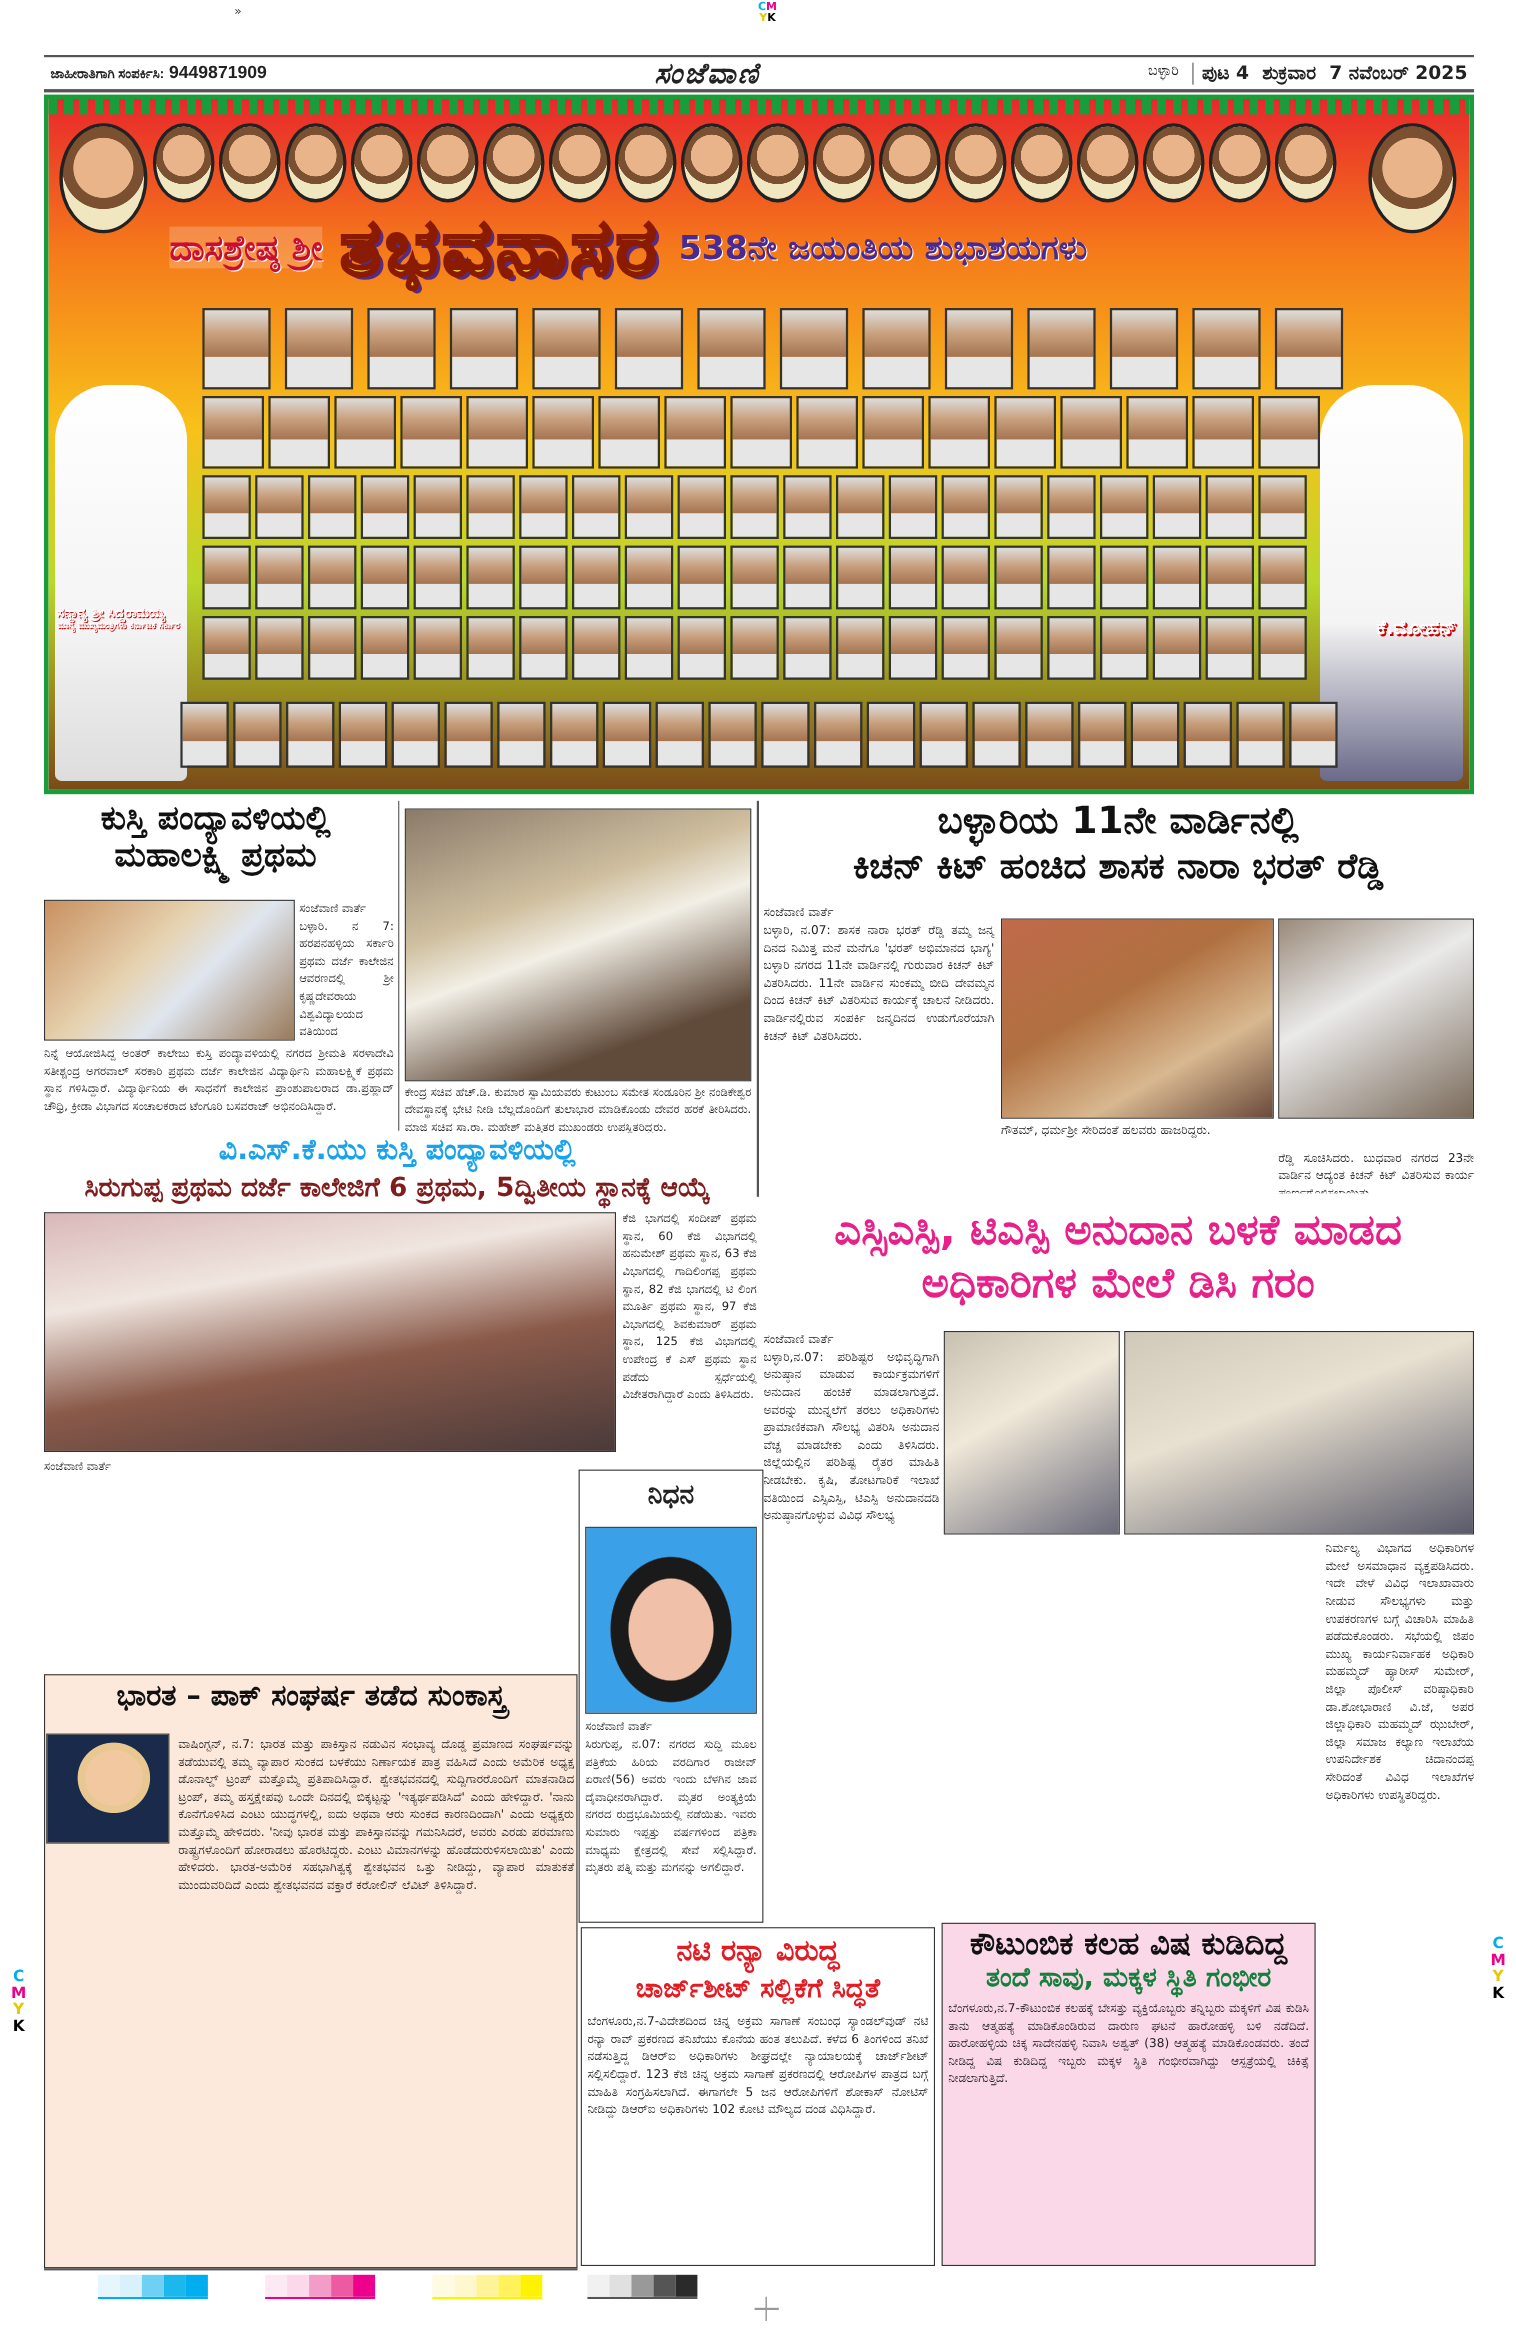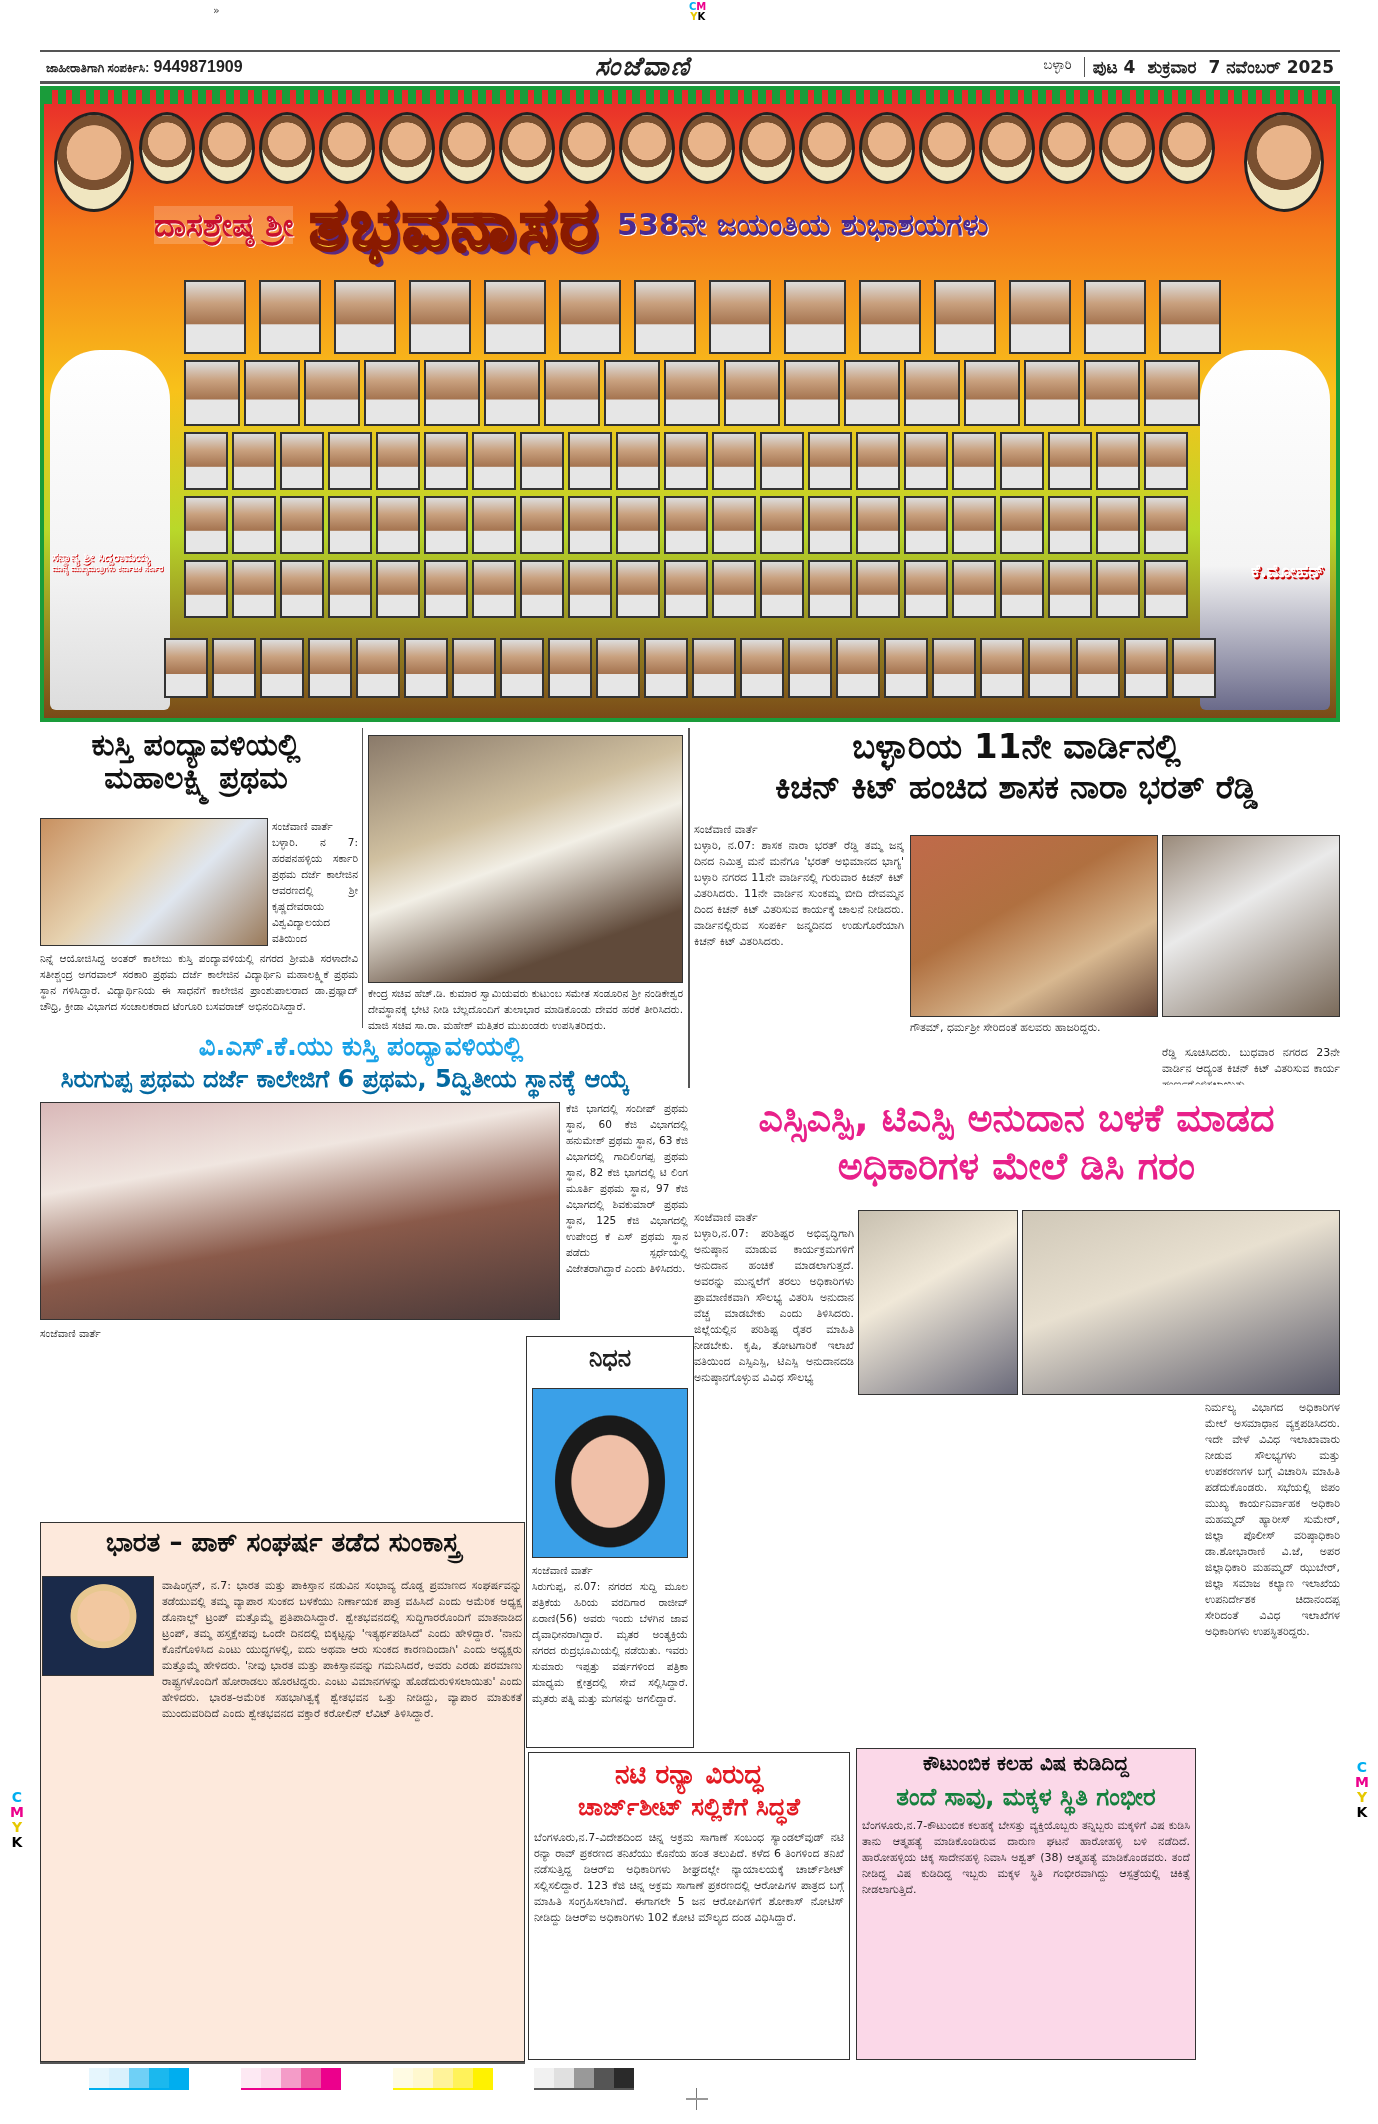--- a/index.html
+++ b/index.html
@@ -244,21 +244,21 @@
 <div class="txt" style="left:694px;top:822px;width:210px;height:260px">
   <div>ಸಂಜೆವಾಣಿ ವಾರ್ತೆ</div>
   <div>ಬಳ್ಳಾರಿ, ನ.07: ಶಾಸಕ ನಾರಾ ಭರತ್ ರೆಡ್ಡಿ ತಮ್ಮ ಜನ್ಮ ದಿನದ ನಿಮಿತ್ತ ಮನೆ ಮನೆಗೂ 'ಭರತ್ ಅಭಿಮಾನದ ಭಾಗ್ಯ' ಬಳ್ಳಾರಿ ನಗರದ 11ನೇ ವಾರ್ಡಿನಲ್ಲಿ ಗುರುವಾರ ಕಿಚನ್ ಕಿಟ್ ವಿತರಿಸಿದರು. 11ನೇ ವಾರ್ಡಿನ ಸುಂಕಮ್ಮ ಬೀದಿ ದೇವಮ್ಮನ ದಿಂದ ಕಿಚನ್ ಕಿಟ್ ವಿತರಿಸುವ ಕಾರ್ಯಕ್ಕೆ ಚಾಲನೆ ನೀಡಿದರು. ವಾರ್ಡಿನಲ್ಲಿರುವ ಸಂಪರ್ಕಿ ಜನ್ಮದಿನದ ಉಡುಗೊರೆಯಾಗಿ ಕಿಚನ್ ಕಿಟ್ ವಿತರಿಸಿದರು.</div>
 </div>
 <div class="photo" style="left:910px;top:835px;width:248px;height:182px;background:linear-gradient(150deg,#c06a4a,#b07040 40%,#d8b890 70%,#6a4a3a)"></div>
 <div class="photo" style="left:1162px;top:835px;width:178px;height:182px;background:linear-gradient(150deg,#9a8a7a,#eaeaea 40%,#7a6a5a)"></div>
 <div class="txt" style="left:910px;top:1020px;width:248px;height:60px">ಗೌತಮ್, ಧರ್ಮಶ್ರೀ ಸೇರಿದಂತೆ ಹಲವರು ಹಾಜರಿದ್ದರು.</div>
 <div class="txt" style="left:1162px;top:1045px;width:178px;height:40px">ರೆಡ್ಡಿ ಸೂಚಿಸಿದರು. ಬುಧವಾರ ನಗರದ 23ನೇ ವಾರ್ಡಿನ ಆದ್ಯಂತ ಕಿಚನ್ ಕಿಟ್ ವಿತರಿಸುವ ಕಾರ್ಯ ಪೂರ್ಣಗೊಳಿಸಲಾಯಿತು.</div>
 
 <div class="hl" style="left:36px;top:1032px;width:650px;font-size:26px;color:#1aa3e8">ವಿ.ಎಸ್.ಕೆ.ಯು ಕುಸ್ತಿ ಪಂದ್ಯಾವಳಿಯಲ್ಲಿ</div>
-<div class="hl" style="left:20px;top:1066px;width:650px;font-size:24px;color:#0369a1">ಸಿರುಗುಪ್ಪ ಪ್ರಥಮ ದರ್ಜೆ ಕಾಲೇಜಿಗೆ 6 ಪ್ರಥಮ, 5ದ್ವಿತೀಯ ಸ್ಥಾನಕ್ಕೆ ಆಯ್ಕೆ</div>
+<div class="hl" style="left:36px;top:1066px;width:650px;font-size:24px;color:#7f1d1d">ಸಿರುಗುಪ್ಪ ಪ್ರಥಮ ದರ್ಜೆ ಕಾಲೇಜಿಗೆ 6 ಪ್ರಥಮ, 5ದ್ವಿತೀಯ ಸ್ಥಾನಕ್ಕೆ ಆಯ್ಕೆ</div>
 <div class="photo" style="left:40px;top:1102px;width:520px;height:218px;background:linear-gradient(170deg,#d9b8b8,#f0e6e0 30%,#8a5a4a 60%,#4a3a3a)"></div>
 <div class="txt" style="left:566px;top:1100px;width:122px;height:300px;font-size:10.5px">ಕೆಜಿ ಭಾಗದಲ್ಲಿ ಸಂದೀಪ್ ಪ್ರಥಮ ಸ್ಥಾನ, 60 ಕೆಜಿ ವಿಭಾಗದಲ್ಲಿ ಹನುಮೇಶ್ ಪ್ರಥಮ ಸ್ಥಾನ, 63 ಕೆಜಿ ವಿಭಾಗದಲ್ಲಿ ಗಾದಿಲಿಂಗಪ್ಪ ಪ್ರಥಮ ಸ್ಥಾನ, 82 ಕೆಜಿ ಭಾಗದಲ್ಲಿ ಟಿ ಲಿಂಗ ಮೂರ್ತಿ ಪ್ರಥಮ ಸ್ಥಾನ, 97 ಕೆಜಿ ವಿಭಾಗದಲ್ಲಿ ಶಿವಕುಮಾರ್ ಪ್ರಥಮ ಸ್ಥಾನ, 125 ಕೆಜಿ ವಿಭಾಗದಲ್ಲಿ ಉಪೇಂದ್ರ ಕೆ ಎಸ್ ಪ್ರಥಮ ಸ್ಥಾನ ಪಡೆದು ಸ್ಪರ್ಧೆಯಲ್ಲಿ ವಿಜೇತರಾಗಿದ್ದಾರೆ ಎಂದು ತಿಳಿಸಿದರು.</div>
 <div class="txt" style="left:40px;top:1325px;width:150px;height:190px;font-size:10.5px">
   <div>ಸಂಜೆವಾಣಿ ವಾರ್ತೆ</div>
 </div>
 <div class="txt" style="left:196px;top:1325px;width:160px;height:190px;font-size:10.5px"></div>
 <div class="txt" style="left:362px;top:1325px;width:160px;height:190px;font-size:10.5px"></div>
 
 <div class="hl" style="left:694px;top:1098px;width:645px;font-size:38px;color:#e8208a">ಎಸ್ಸಿಎಸ್ಪಿ, ಟಿಎಸ್ಪಿ ಅನುದಾನ ಬಳಕೆ ಮಾಡದ</div>
 <div class="hl" style="left:694px;top:1146px;width:645px;font-size:38px;color:#e8208a">ಅಧಿಕಾರಿಗಳ ಮೇಲೆ ಡಿಸಿ ಗರಂ</div>
@@ -283,21 +283,21 @@
 <div class="photo" style="left:42px;top:1576px;width:112px;height:100px;background:radial-gradient(ellipse at 55% 40%,#f2c8a0 0 30%,#e8c890 31% 38%,#1a2a4a 39%)"></div>
 <div class="txt" style="left:160px;top:1578px;width:362px;height:100px"></div>
 <div class="txt" style="left:46px;top:1578px;width:476px;height:478px;text-indent:0;padding-left:116px">ವಾಷಿಂಗ್ಟನ್, ನ.7: ಭಾರತ ಮತ್ತು ಪಾಕಿಸ್ತಾನ ನಡುವಿನ ಸಂಭಾವ್ಯ ದೊಡ್ಡ ಪ್ರಮಾಣದ ಸಂಘರ್ಷವನ್ನು ತಡೆಯುವಲ್ಲಿ ತಮ್ಮ ವ್ಯಾಪಾರ ಸುಂಕದ ಬಳಕೆಯು ನಿರ್ಣಾಯಕ ಪಾತ್ರ ವಹಿಸಿದೆ ಎಂದು ಅಮೆರಿಕ ಅಧ್ಯಕ್ಷ ಡೊನಾಲ್ಡ್ ಟ್ರಂಪ್ ಮತ್ತೊಮ್ಮೆ ಪ್ರತಿಪಾದಿಸಿದ್ದಾರೆ. ಶ್ವೇತಭವನದಲ್ಲಿ ಸುದ್ದಿಗಾರರೊಂದಿಗೆ ಮಾತನಾಡಿದ ಟ್ರಂಪ್, ತಮ್ಮ ಹಸ್ತಕ್ಷೇಪವು ಒಂದೇ ದಿನದಲ್ಲಿ ಬಿಕ್ಕಟ್ಟನ್ನು 'ಇತ್ಯರ್ಥಪಡಿಸಿದೆ' ಎಂದು ಹೇಳಿದ್ದಾರೆ. 'ನಾನು ಕೊನೆಗೊಳಿಸಿದ ಎಂಟು ಯುದ್ಧಗಳಲ್ಲಿ, ಐದು ಅಥವಾ ಆರು ಸುಂಕದ ಕಾರಣದಿಂದಾಗಿ' ಎಂದು ಅಧ್ಯಕ್ಷರು ಮತ್ತೊಮ್ಮೆ ಹೇಳಿದರು. 'ನೀವು ಭಾರತ ಮತ್ತು ಪಾಕಿಸ್ತಾನವನ್ನು ಗಮನಿಸಿದರೆ, ಅವರು ಎರಡು ಪರಮಾಣು ರಾಷ್ಟ್ರಗಳೊಂದಿಗೆ ಹೋರಾಡಲು ಹೊರಟಿದ್ದರು. ಎಂಟು ವಿಮಾನಗಳನ್ನು ಹೊಡೆದುರುಳಿಸಲಾಯಿತು' ಎಂದು ಹೇಳಿದರು. ಭಾರತ-ಅಮೆರಿಕ ಸಹಭಾಗಿತ್ವಕ್ಕೆ ಶ್ವೇತಭವನ ಒತ್ತು ನೀಡಿದ್ದು, ವ್ಯಾಪಾರ ಮಾತುಕತೆ ಮುಂದುವರಿದಿದೆ ಎಂದು ಶ್ವೇತಭವನದ ವಕ್ತಾರೆ ಕರೋಲಿನ್ ಲೆವಿಟ್ ತಿಳಿಸಿದ್ದಾರೆ.</div>
 
 <div class="box" style="left:528px;top:1752px;width:322px;height:308px"></div>
 <div class="hl" style="left:528px;top:1760px;width:322px;font-size:26px;color:#e31b23">ನಟಿ ರನ್ಯಾ ವಿರುದ್ಧ</div>
 <div class="hl" style="left:528px;top:1794px;width:322px;font-size:24px;color:#e31b23">ಚಾರ್ಜ್‌ಶೀಟ್ ಸಲ್ಲಿಕೆಗೆ ಸಿದ್ಧತೆ</div>
 <div class="txt" style="left:534px;top:1830px;width:310px;height:225px">ಬೆಂಗಳೂರು,ನ.7-ವಿದೇಶದಿಂದ ಚಿನ್ನ ಅಕ್ರಮ ಸಾಗಾಣೆ ಸಂಬಂಧ ಸ್ಯಾಂಡಲ್‌ವುಡ್ ನಟಿ ರನ್ಯಾ ರಾವ್ ಪ್ರಕರಣದ ತನಿಖೆಯು ಕೊನೆಯ ಹಂತ ತಲುಪಿದೆ. ಕಳೆದ 6 ತಿಂಗಳಿಂದ ತನಿಖೆ ನಡೆಸುತ್ತಿದ್ದ ಡಿಆರ್‌ಐ ಅಧಿಕಾರಿಗಳು ಶೀಘ್ರದಲ್ಲೇ ನ್ಯಾಯಾಲಯಕ್ಕೆ ಚಾರ್ಜ್‌ಶೀಟ್ ಸಲ್ಲಿಸಲಿದ್ದಾರೆ. 123 ಕೆಜಿ ಚಿನ್ನ ಅಕ್ರಮ ಸಾಗಾಣೆ ಪ್ರಕರಣದಲ್ಲಿ ಆರೋಪಿಗಳ ಪಾತ್ರದ ಬಗ್ಗೆ ಮಾಹಿತಿ ಸಂಗ್ರಹಿಸಲಾಗಿದೆ. ಈಗಾಗಲೇ 5 ಜನ ಆರೋಪಿಗಳಿಗೆ ಶೋಕಾಸ್ ನೋಟಿಸ್ ನೀಡಿದ್ದು ಡಿಆರ್‌ಐ ಅಧಿಕಾರಿಗಳು 102 ಕೋಟಿ ಮೌಲ್ಯದ ದಂಡ ವಿಧಿಸಿದ್ದಾರೆ.</div>
 
 <div class="box" style="left:856px;top:1748px;width:340px;height:312px;background:#fbd8e8"></div>
-<div class="hl" style="left:856px;top:1752px;width:340px;font-size:20px;color:#111">ಕೌಟುಂಬಿಕ ಕಲಹ ವಿಷ ಕುಡಿದಿದ್ದ</div>
+<div class="hl" style="left:856px;top:1752px;width:340px;font-size:28px;color:#111">ಕೌಟುಂಬಿಕ ಕಲಹ ವಿಷ ಕುಡಿದಿದ್ದ</div>
 <div class="hl" style="left:856px;top:1784px;width:340px;font-size:24px;color:#15803d">ತಂದೆ ಸಾವು, ಮಕ್ಕಳ ಸ್ಥಿತಿ ಗಂಭೀರ</div>
 <div class="txt" style="left:862px;top:1818px;width:328px;height:238px">ಬೆಂಗಳೂರು,ನ.7-ಕೌಟುಂಬಿಕ ಕಲಹಕ್ಕೆ ಬೇಸತ್ತು ವ್ಯಕ್ತಿಯೊಬ್ಬರು ತನ್ನಿಬ್ಬರು ಮಕ್ಕಳಿಗೆ ವಿಷ ಕುಡಿಸಿ ತಾನು ಆತ್ಮಹತ್ಯೆ ಮಾಡಿಕೊಂಡಿರುವ ದಾರುಣ ಘಟನೆ ಹಾರೋಹಳ್ಳಿ ಬಳಿ ನಡೆದಿದೆ. ಹಾರೋಹಳ್ಳಿಯ ಚಿಕ್ಕ ಸಾದೇನಹಳ್ಳಿ ನಿವಾಸಿ ಅಶ್ವತ್ (38) ಆತ್ಮಹತ್ಯೆ ಮಾಡಿಕೊಂಡವರು. ತಂದೆ ನೀಡಿದ್ದ ವಿಷ ಕುಡಿದಿದ್ದ ಇಬ್ಬರು ಮಕ್ಕಳ ಸ್ಥಿತಿ ಗಂಭೀರವಾಗಿದ್ದು ಆಸ್ಪತ್ರೆಯಲ್ಲಿ ಚಿಕಿತ್ಸೆ ನೀಡಲಾಗುತ್ತಿದೆ.</div>
 
 <div class="rule" style="left:40px;top:2062px;width:485px;height:2px"></div>
 <div>
   <div class="strip" style="left:89px;top:2068px;width:100px;height:22px;display:flex;border-bottom:2px solid #00aeef">
     <div style="flex:1;background:#e6f6fd"></div>
       <div style="flex:1;background:#d9f1fc"></div>
       <div style="flex:1;background:#6fd0f6"></div>
       <div style="flex:1;background:#1bb8ee"></div>

